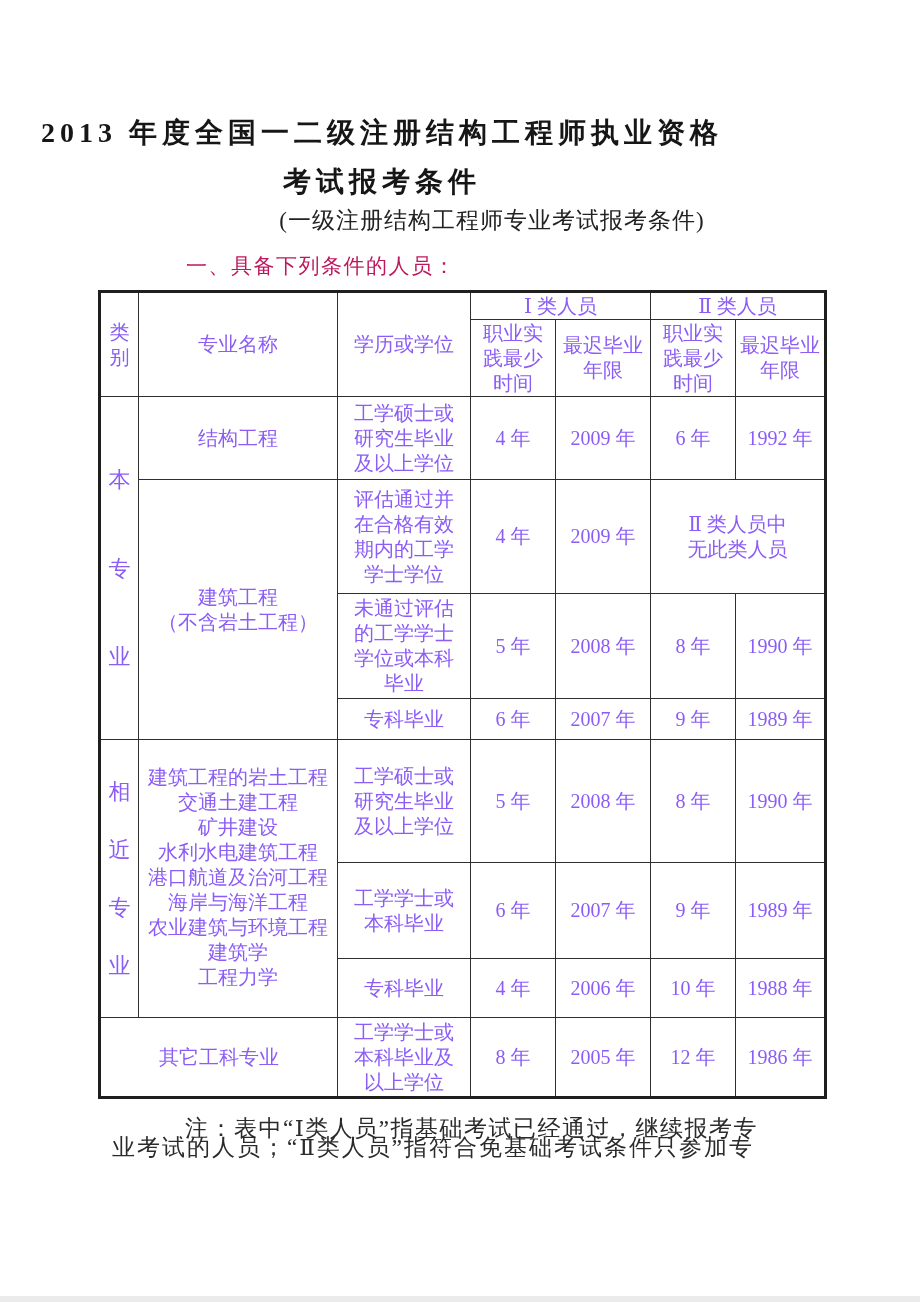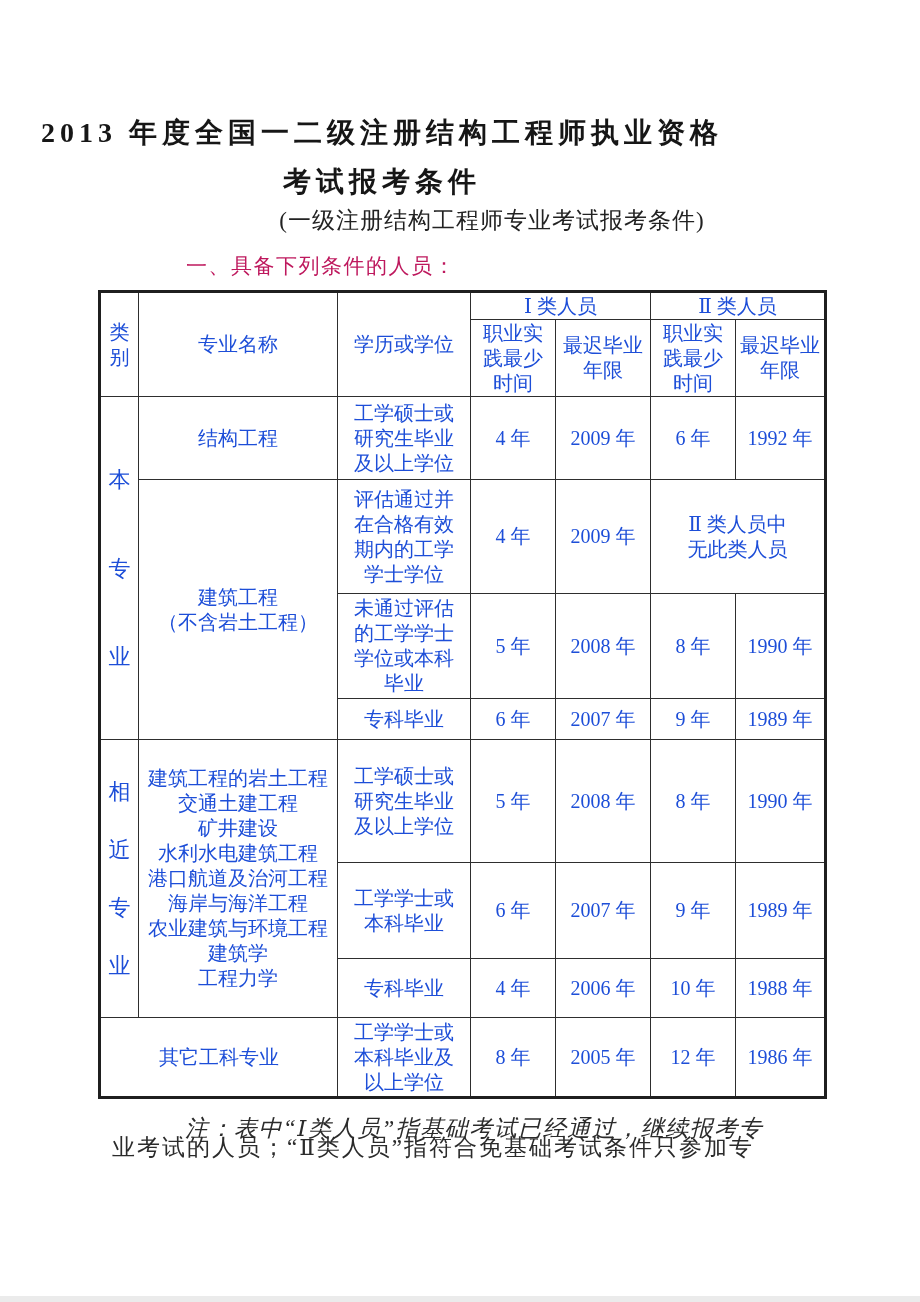--- a/index.html
+++ b/index.html
@@ -25,43 +25,43 @@
   }
   table.req{
     position:absolute;top:290px;left:98px;width:726px;
     border-collapse:collapse;table-layout:fixed;
     border:3px solid #1f1f1f;
   }
   table.req td{
     border:1.5px solid #2e2e2e;
     font-size:20px;line-height:25px;
     text-align:center;vertical-align:middle;
-    padding:0;overflow:hidden;color:#1d4ed8;
+    padding:0;overflow:hidden;color:#8b5cf6;
   }
   td.deg{
     text-align:left;padding-left:9px;padding-right:2px;
     white-space:pre-line;line-height:25px;
   }
   td.major-list{
     text-align:left;padding-left:7px;padding-right:2px;
-    white-space:pre-line;line-height:29px;
+    white-space:pre-line;line-height:29px;font-family:Liberation Mono, monospace;
   }
   td.center-pre{white-space:pre-line;line-height:28px;}
   td.subhdr{white-space:pre-line;line-height:24px;}
   td.cat-hdr{white-space:pre-line;line-height:27px;}
   .vert{
     display:flex;flex-direction:column;justify-content:space-evenly;
     align-items:center;font-size:22px;width:100%;margin:0 auto;
   }
   .vert-own{height:330px;}
   .vert-related{height:266px;}
   .note{
     position:absolute;font-size:23px;color:#2b2b2b;white-space:nowrap;
   }
-  #note-line1{top:1113px;left:185px;letter-spacing:1.5px;font-style:italic;}
+  #note-line1{top:1113px;left:185px;letter-spacing:1.5px;}
   #note-line2{top:1132px;left:112px;letter-spacing:2px;}
   .page-bottom-edge{
     position:absolute;left:0;bottom:0;width:920px;height:6px;background:#ebebeb;
   }
 </style>
 </head>
 <body>
 
 <div class="title-line" id="title-line1">2013 年度全国一二级注册结构工程师执业资格</div>
 <div class="title-line" id="title-line2">考试报考条件</div>

